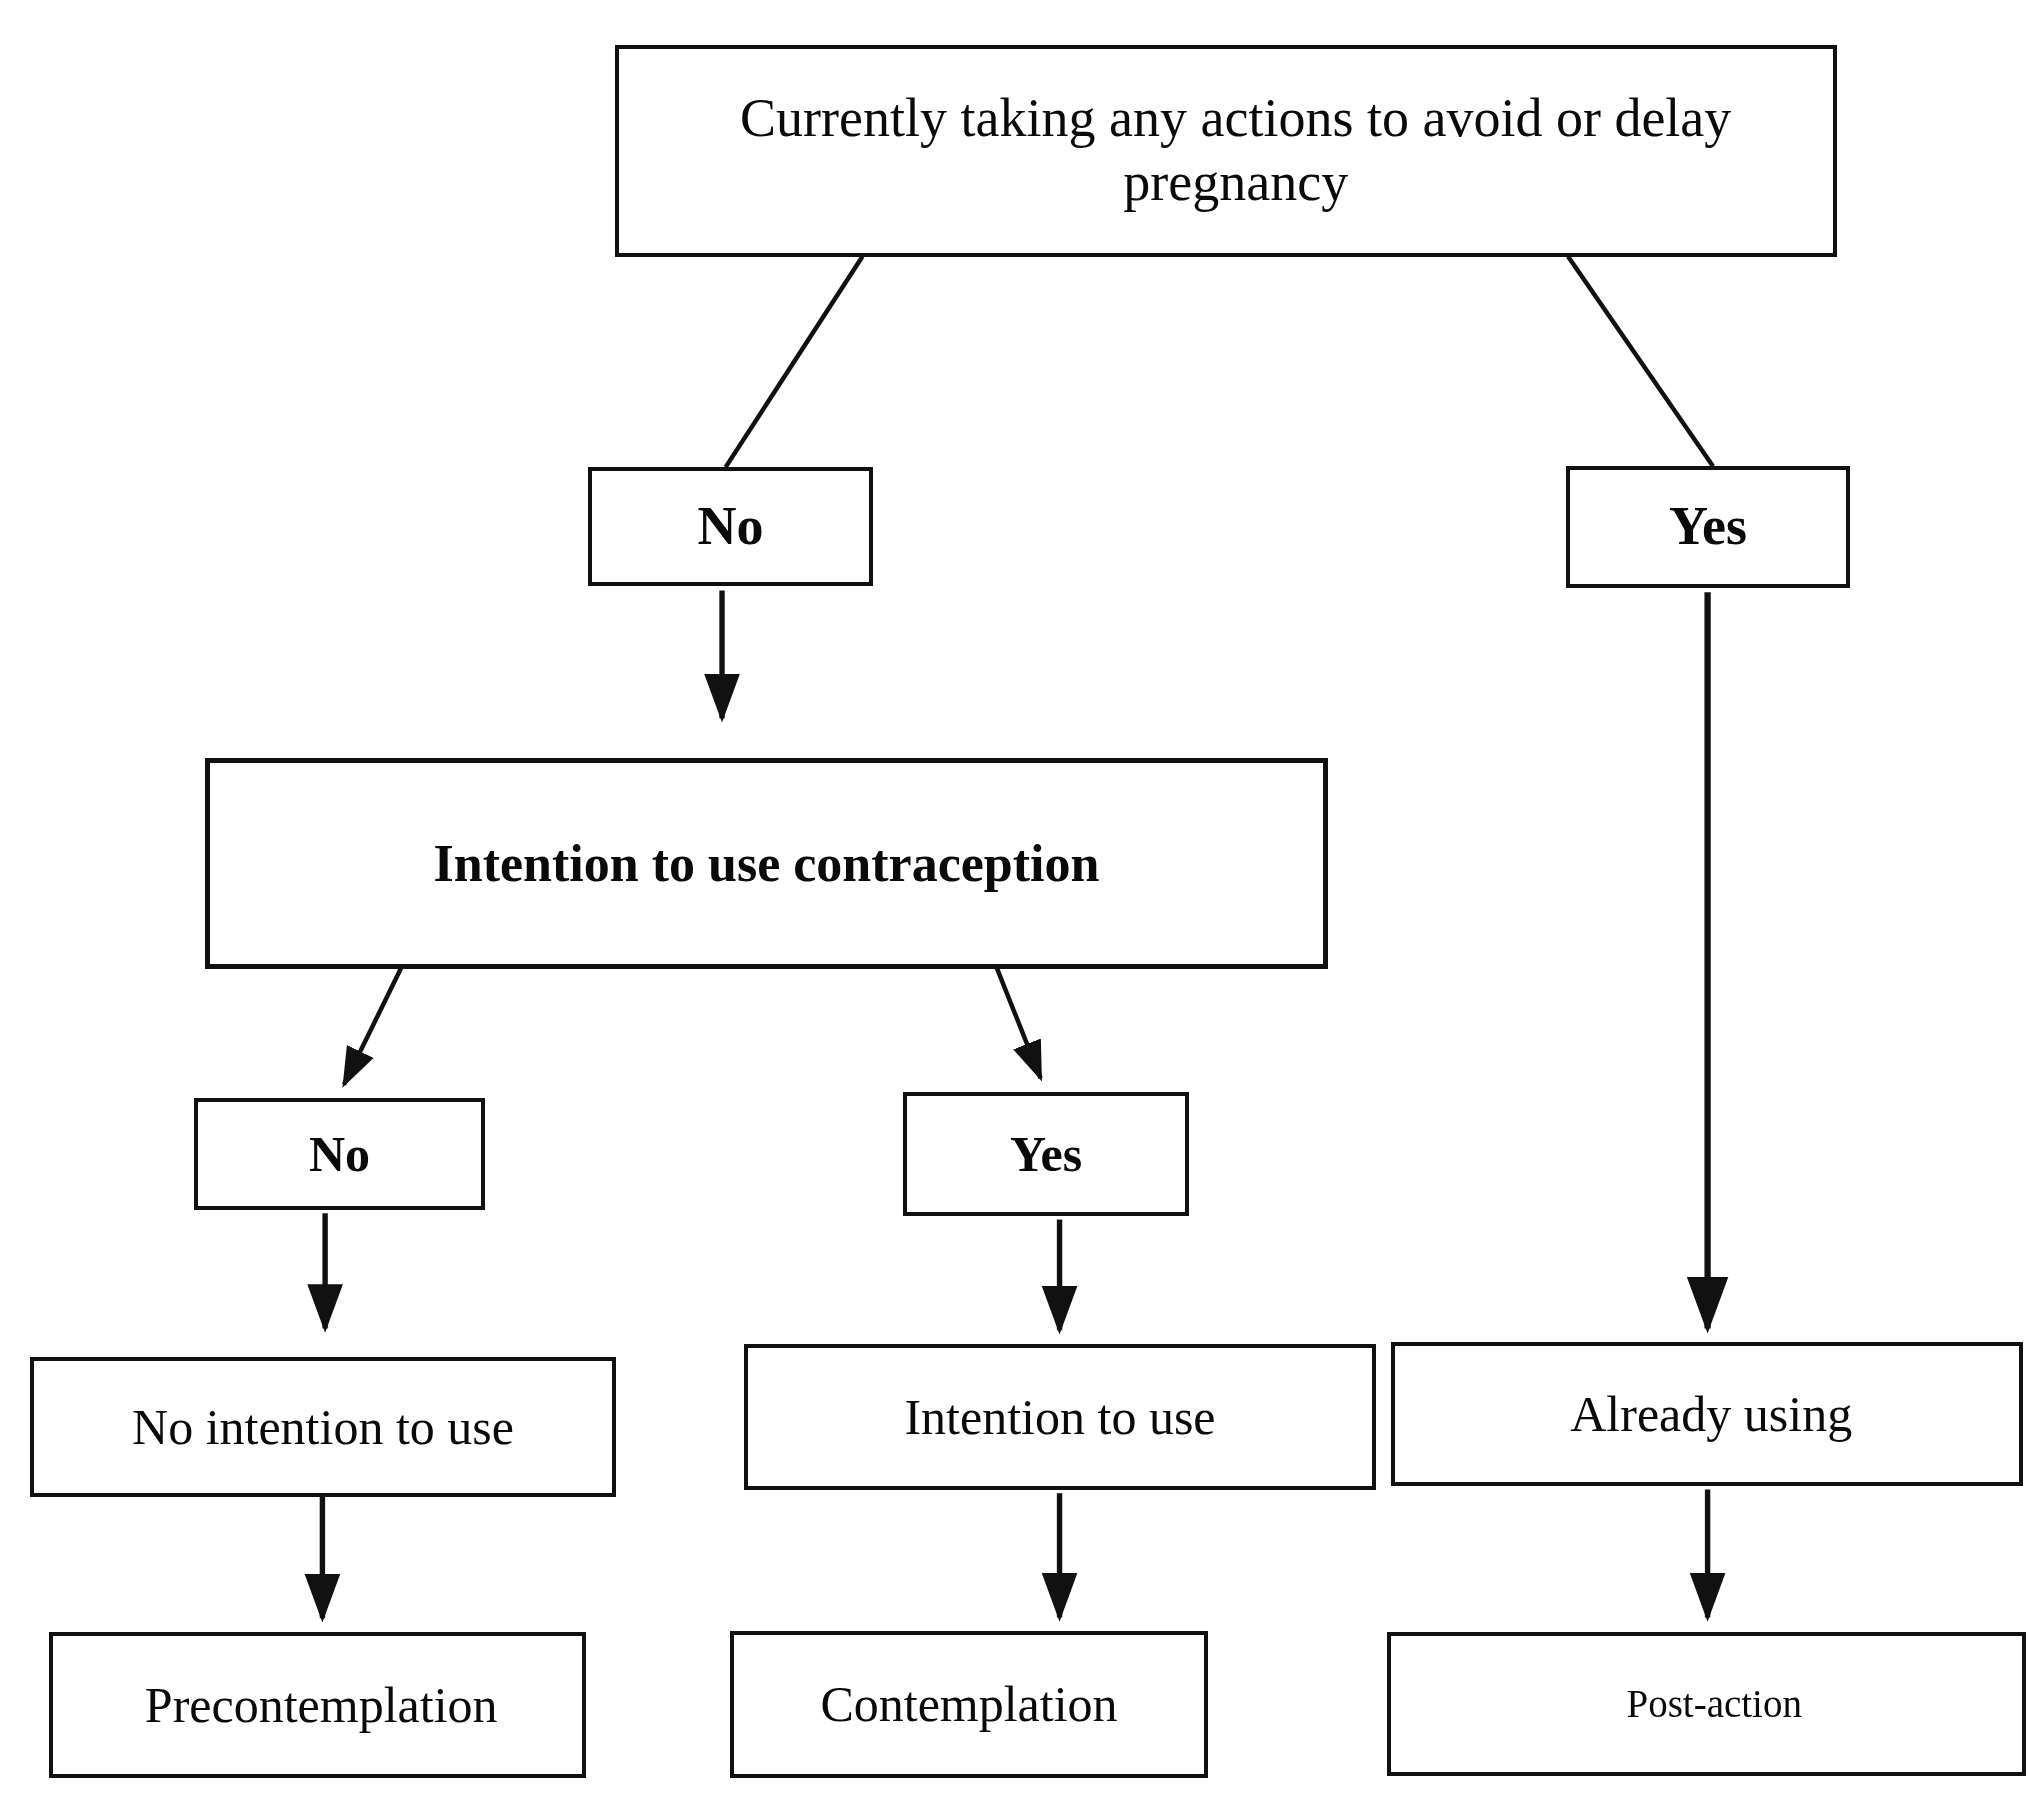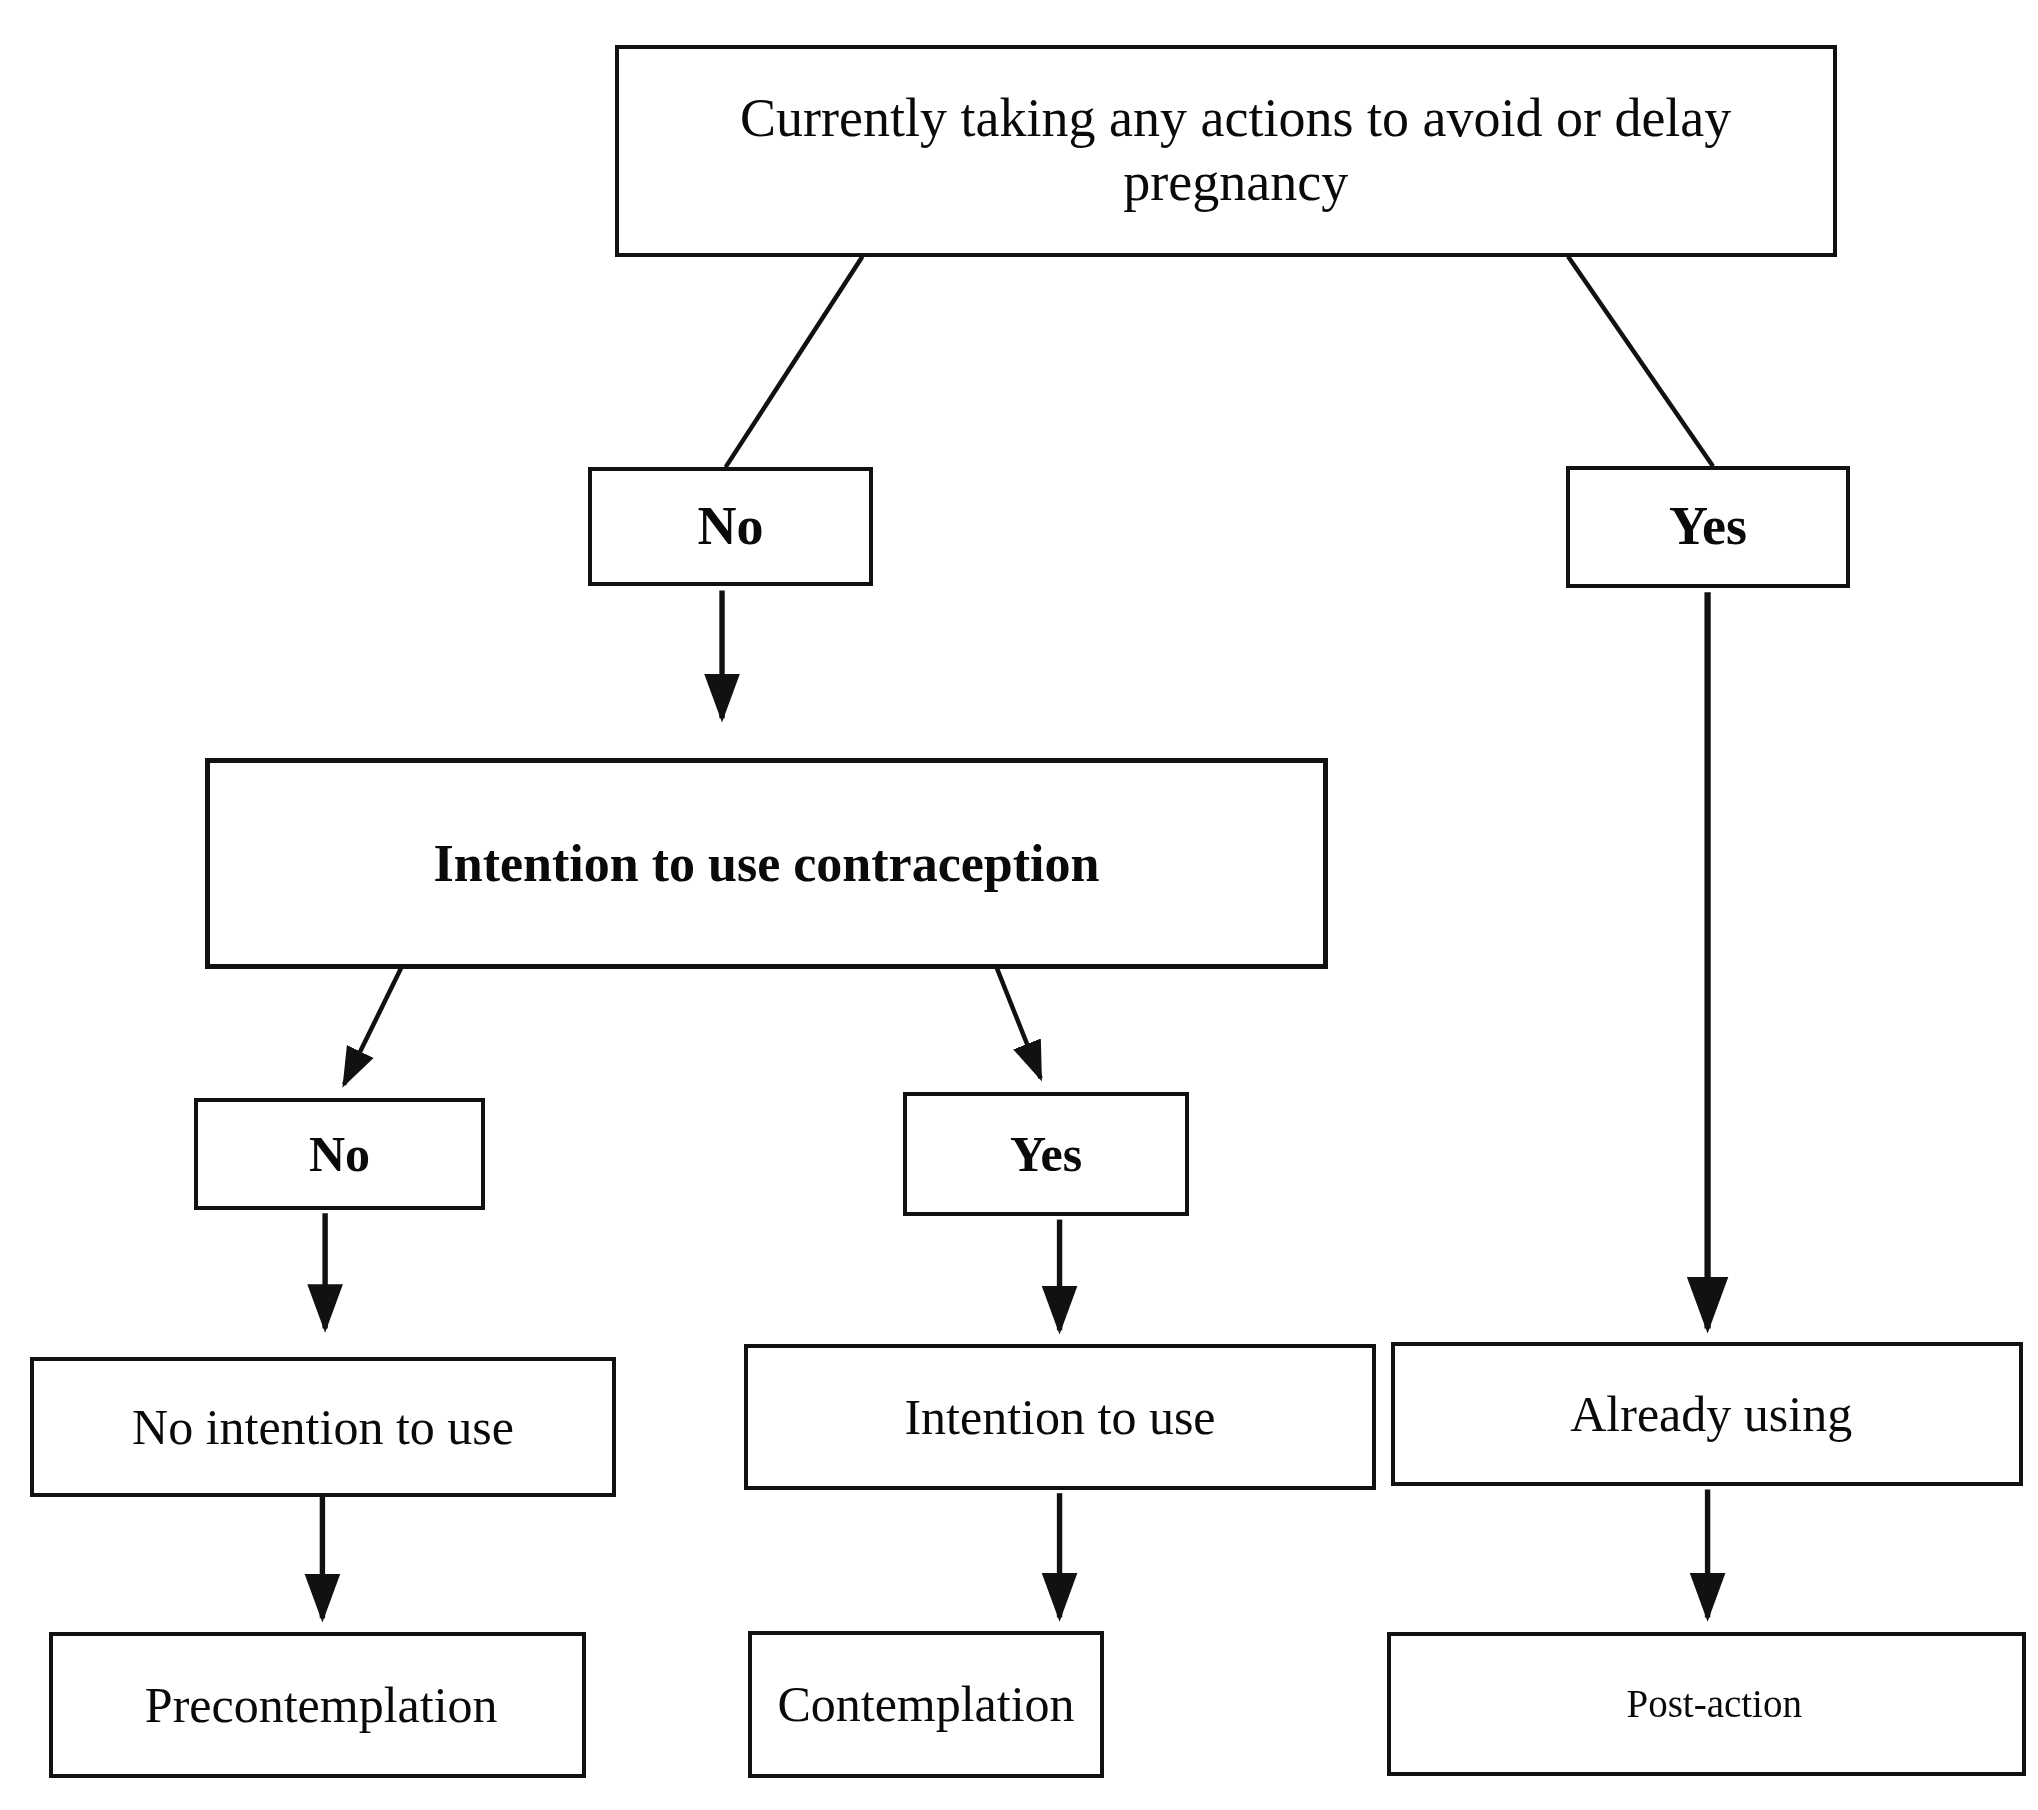--- a/index.html
+++ b/index.html
@@ -66,21 +66,21 @@
 
   #node-intent-use    { left: 744px; top: 1344px; width: 632px;  height: 146px; border-width: 4.5px; justify-content: center; }
   #node-intent-use .label { font-size: 50px; }
 
   #node-already-using { left: 1391px; top: 1342px; width: 632px; height: 144px; border-width: 4.5px; }
   #node-already-using .label { font-size: 50px; padding-left: 21px; }
 
   #node-precontemplation { left: 49px;  top: 1632px; width: 537px; height: 146px; border-width: 4.5px; }
   #node-precontemplation .label { font-size: 50px; padding-left: 20px; }
 
-  #node-contemplation    { left: 730px; top: 1631px; width: 356px; height: 147px; border-width: 4.5px; margin-left: 18px; }
+  #node-contemplation    { left: 730px; top: 1631px; width: 478px; height: 147px; border-width: 4.5px; }
   #node-contemplation .label { font-size: 50px; }
 
   #node-post-action      { left: 1387px; top: 1632px; width: 639px; height: 144px; border-width: 4.5px; }
   #node-post-action .label { font-size: 39px; padding-left: 28px; }
 </style>
 </head>
 <body>
 
 <div id="canvas">
 

